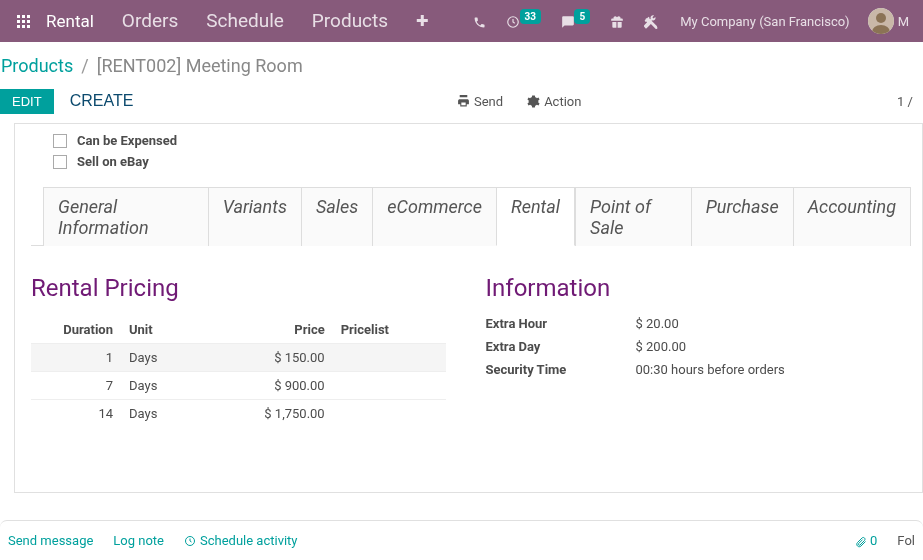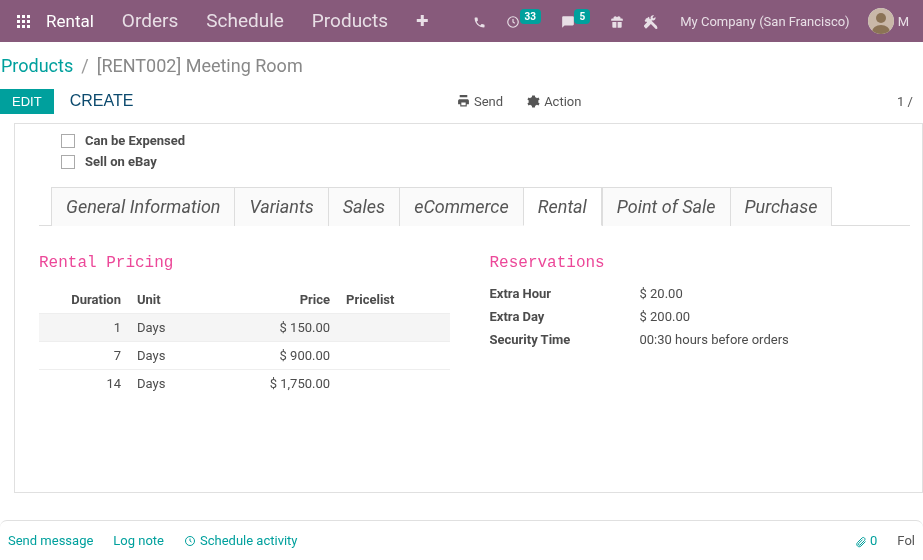--- a/index.html
+++ b/index.html
@@ -27,38 +27,38 @@
 
 
 .action-bar { display: flex; align-items: center; padding: 4px 6px 8px 0; font-size: 13px; }
 .btn-edit { background: #00a09d; color: #fff; border: none; padding: 5px 12px; font-size: 13px; cursor: pointer; margin-right: 8px; }
 .btn-create { background: transparent; color: #0c4a6e; border: none; padding: 5px 8px; font-size: 16px; cursor: pointer; }
 .action-center { flex: 1; display: flex; justify-content: center; gap: 24px; }
 .action-link { color: #555; cursor: pointer; display: inline-flex; align-items: center; gap: 4px; }
 .action-pager { color: #555; padding-right: 4px; }
 
 
-.form-sheet { background: #fff; border: 1px solid #e0e0e0; margin: 0 0 0 14px; padding: 0 12px 30px 24px; min-height: 370px; }
+.form-sheet { background: #fff; border: 1px solid #e0e0e0; margin: 0 0 0 14px; padding: 0 12px 30px 16px; min-height: 370px; }
 .checkbox-list { padding: 6px 20px 8px 22px; }
 .cb-row { display: flex; align-items: center; padding: 3px 0; }
 .cb-box { width: 14px; height: 14px; border: 1px solid #aaa; margin-right: 10px; position: relative; }
 .cb-box.checked { background: #00a09d; border-color: #00a09d; }
 .cb-box.checked::after { content: ""; position: absolute; left: 2px; top: 2px; width: 8px; height: 8px; background: #fff; }
 .cb-label { font-size: 13px; font-weight: bold; color: #4c4c4c; }
 
 
 .tabs { display: flex; border-bottom: 1px solid #ddd; padding-left: 12px; margin-top: 6px; }
 .tab { padding: 8px 14px; font-size: 18px; color: #555; cursor: pointer; border: 1px solid transparent; border-bottom: none; position: relative; top: 1px; background: #fff; font-style: italic; }
 .tab.inactive { border: 1px solid #ddd; border-bottom: none; background: #fafafa; margin-right: -1px; }
 .tab.active { border: 1px solid #ddd; border-bottom: 1px solid #fff; background: #fff; color: #555; }
 
 
 .tab-content { display: flex; padding: 28px 10px 0 0; gap: 40px; }
 .col { flex: 1; }
-.section-title { font-size: 16px; color: #ec4899; margin-bottom: 14px; padding-left: 0; font-family: Liberation Mono, monospace; }
+.section-title { font-size: 24px; color: #701a75; margin-bottom: 14px; padding-left: 0; }
 
 .pricing-table { width: 100%; border-collapse: collapse; }
 .pricing-table th { text-align: left; font-weight: bold; font-size: 13px; padding: 6px 8px; color: #4c4c4c; }
 .pricing-table th.r { text-align: right; }
 .pricing-table td { padding: 6px 8px; font-size: 13px; border-top: 1px solid #eee; }
 .pricing-table td.r { text-align: right; }
 .pricing-table tr.hl td { background: #f5f5f5; }
 
 .field-grid { display: grid; grid-template-columns: 150px 1fr; row-gap: 8px; font-size: 13px; }
 .field-label { font-weight: bold; color: #4c4c4c; }
@@ -181,20 +181,21 @@
   </div>
 
   <div class="tabs">
     <div class="tab inactive">General Information</div>
     <div class="tab inactive">Variants</div>
     <div class="tab inactive">Sales</div>
     <div class="tab inactive">eCommerce</div>
     <div class="tab active">Rental</div>
     <div class="tab inactive">Point of Sale</div>
     <div class="tab inactive">Purchase</div>
+    <div class="tab inactive">Accounting</div>
   </div>
 
   <div class="tab-content">
 
     <div class="col">
       <div class="section-title">Rental Pricing</div>
       <table class="pricing-table">
         <thead>
           <tr>
             <th class="r" style="width:90px">Duration</th>
@@ -220,21 +221,21 @@
             <td class="r">14</td>
             <td>Days</td>
             <td class="r">$ 1,750.00</td>
             <td></td>
           </tr>
         </tbody>
       </table>
     </div>
 
     <div class="col">
-      <div class="section-title">Reservations</div>
+      <div class="section-title">Information</div>
       <div class="field-grid">
         <div class="field-label">Extra Hour</div>
         <div class="field-value">$ 20.00</div>
         <div class="field-label">Extra Day</div>
         <div class="field-value">$ 200.00</div>
         <div class="field-label">Security Time</div>
         <div class="field-value">00:30 hours before orders</div>
       </div>
     </div>
 

